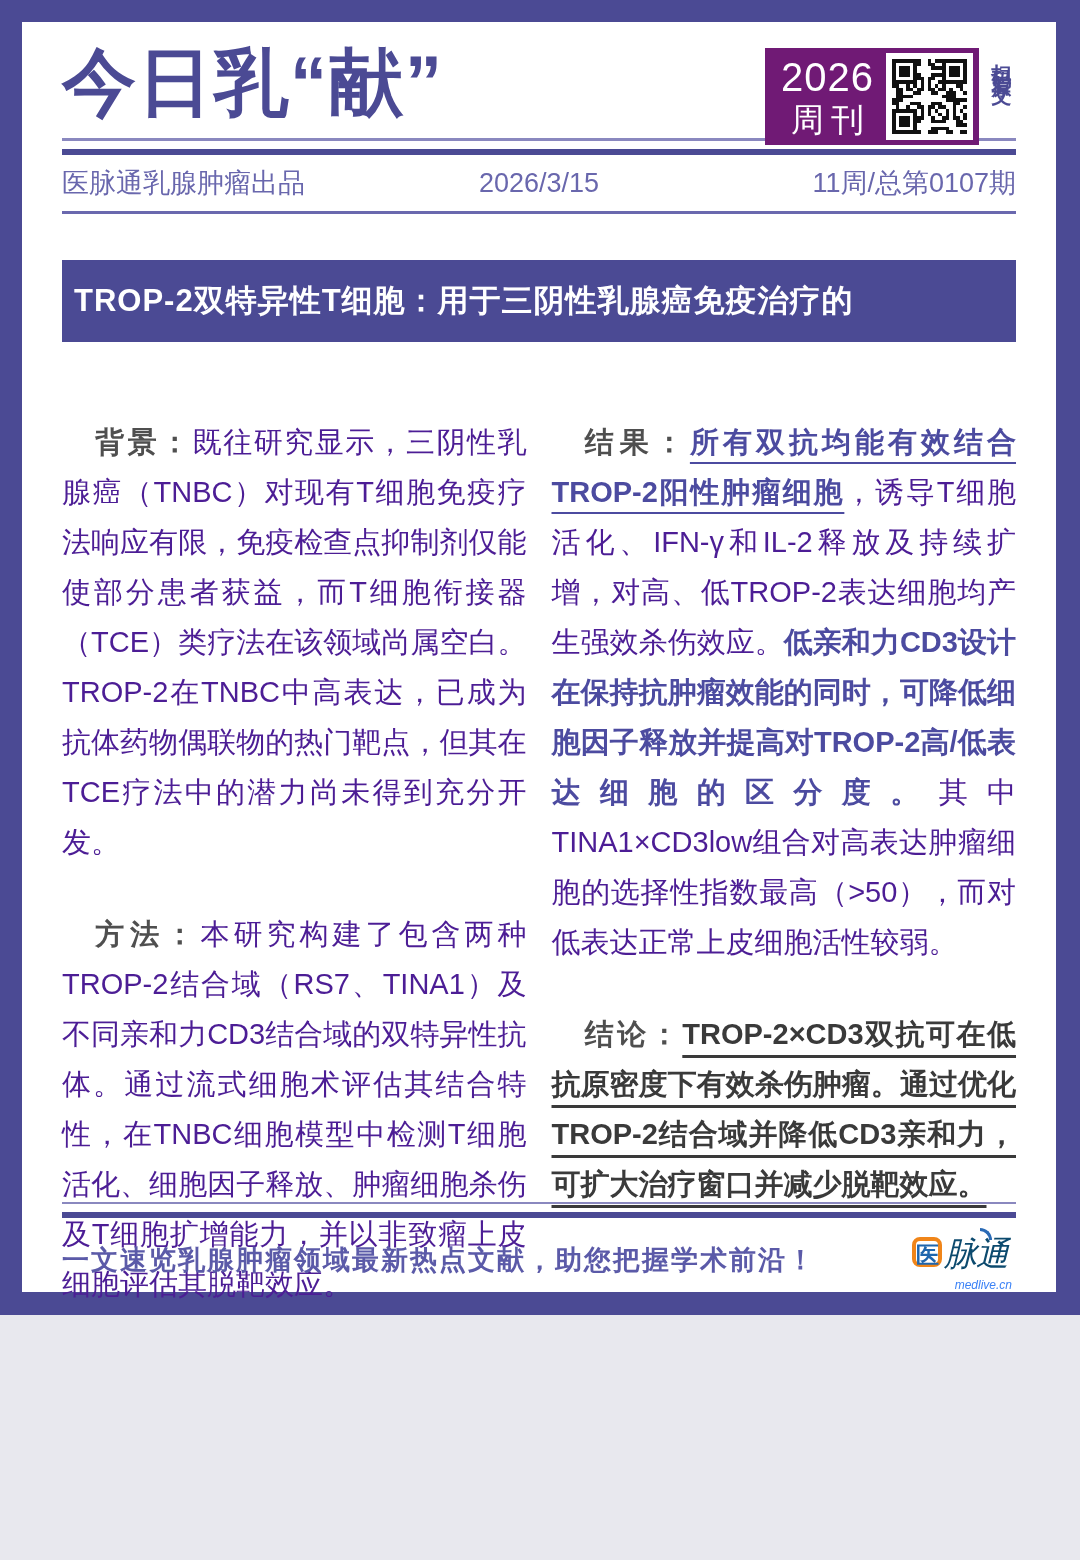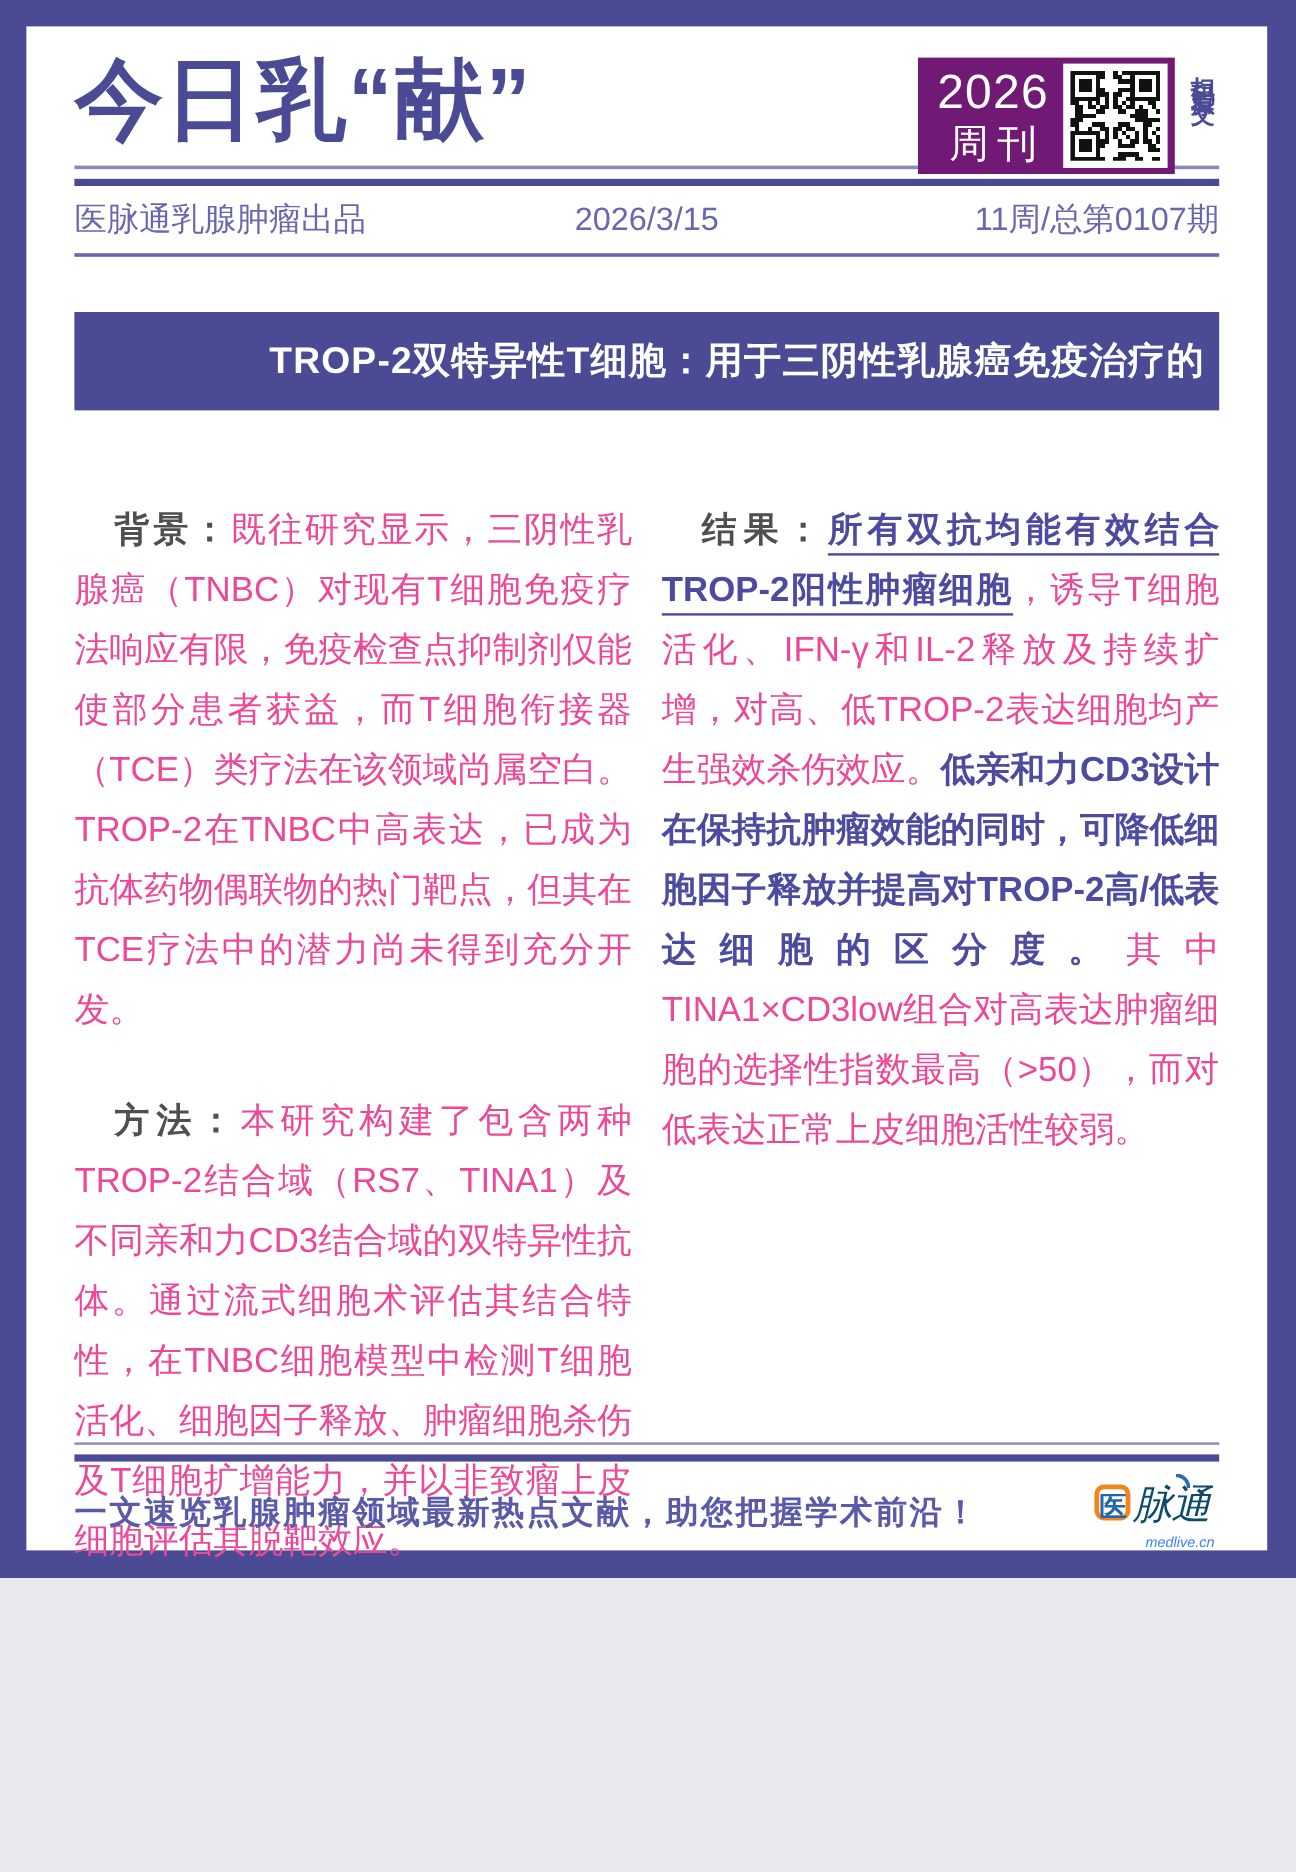--- a/index.html
+++ b/index.html
@@ -33,32 +33,32 @@
   
   .rule-a { height:3px; background:#8a88bf; }
   .rule-b { height:6px; background:#4b4a94; margin-top:8px; }
   .pub-row { display:flex; align-items:center; height:56px; color:#6967ad; font-size:27px;justify-content:flex-end; }
   .pub-left { flex:1; text-align:left; }
   .pub-mid  { text-align:center; }
   .pub-right{ flex:1; text-align:right; }
   .rule-c { height:3px; background:#6a68ae; }
 
   
-  .banner { margin-top:46px; background:#4b4a94; color:#ffffff; text-align:right;
+  .banner { margin-top:46px; background:#4b4a94; color:#ffffff; text-align:left;
             padding:17px 12px; }
   .banner-line { font-size:31px; font-weight:700; line-height:48px; letter-spacing:1px; }
 
   
   .columns { display:flex; gap:25px; margin-top:75px; }
   .col { flex:1; }
   .para { margin:0 0 42px; font-size:29px; line-height:50px; text-align:justify;
           text-indent:1.15em; color:#1d1d1d; }
   .para:last-child { margin-bottom:0; }
   .run-label { color:#4f4f4f; font-weight:700; letter-spacing:2px; }
-  .run-body  { color:#ec4899; }
+  .run-body  { color:#4c1d95; }
   .run-hl    { color:#4c4ba0; font-weight:700; }
   .run-hlu   { color:#4c4ba0; font-weight:700; text-decoration:underline;
                text-underline-offset:10px; text-decoration-thickness:2px; }
   .run-conc  { color:#3a3a3a; font-weight:700; text-decoration:underline;
                text-underline-offset:11px; text-decoration-thickness:3px; }
 
   
   .footer { position:absolute; left:40px; right:40px; bottom:6px; }
   .f-rule-a { height:2px; background:#8a88bf; }
   .f-rule-b { height:6px; background:#4b4a94; margin-top:8px; }
@@ -348,20 +348,21 @@
       <div class="banner-line">TROP-2双特异性T细胞：用于三阴性乳腺癌免疫治疗的</div>
     </div>
 
     <div class="columns">
       <div class="col">
           <p class="para"><span class="run-label">背景：</span><span class="run-body">既往研究显示，三阴性乳腺癌（TNBC）对现有T细胞免疫疗法响应有限，免疫检查点抑制剂仅能使部分患者获益，而T细胞衔接器（TCE）类疗法在该领域尚属空白。TROP-2在TNBC中高表达，已成为抗体药物偶联物的热门靶点，但其在TCE疗法中的潜力尚未得到充分开发。</span></p>
           <p class="para"><span class="run-label">方法：</span><span class="run-body">本研究构建了包含两种TROP-2结合域（RS7、TINA1）及不同亲和力CD3结合域的双特异性抗体。通过流式细胞术评估其结合特性，在TNBC细胞模型中检测T细胞活化、细胞因子释放、肿瘤细胞杀伤及T细胞扩增能力，并以非致瘤上皮细胞评估其脱靶效应。</span></p>
         </div>
       <div class="col">
           <p class="para"><span class="run-label">结果：</span><span class="run-hlu">所有双抗均能有效结合TROP-2阳性肿瘤细胞</span><span class="run-body">，诱导T细胞活化、IFN-γ和IL-2释放及持续扩增，对高、低TROP-2表达细胞均产生强效杀伤效应。</span><span class="run-hl">低亲和力CD3设计在保持抗肿瘤效能的同时，可降低细胞因子释放并提高对TROP-2高/低表达细胞的区分度。</span><span class="run-body">其中TINA1×CD3low组合对高表达肿瘤细胞的选择性指数最高（&gt;50），而对低表达正常上皮细胞活性较弱。</span></p>
+          <p class="para"><span class="run-label">结论：</span><span class="run-conc">TROP-2×CD3双抗可在低抗原密度下有效杀伤肿瘤。通过优化TROP-2结合域并降低CD3亲和力，可扩大治疗窗口并减少脱靶效应。 </span></p>
         </div>
     </div>
 
     <div class="footer">
       <div class="f-rule-a"></div>
       <div class="f-rule-b"></div>
       <div class="f-row">
         <span class="tagline">一文速览乳腺肿瘤领域最新热点文献，助您把握学术前沿！</span>
         <span class="mlogo">
           <span class="mlogo-box">医</span>

